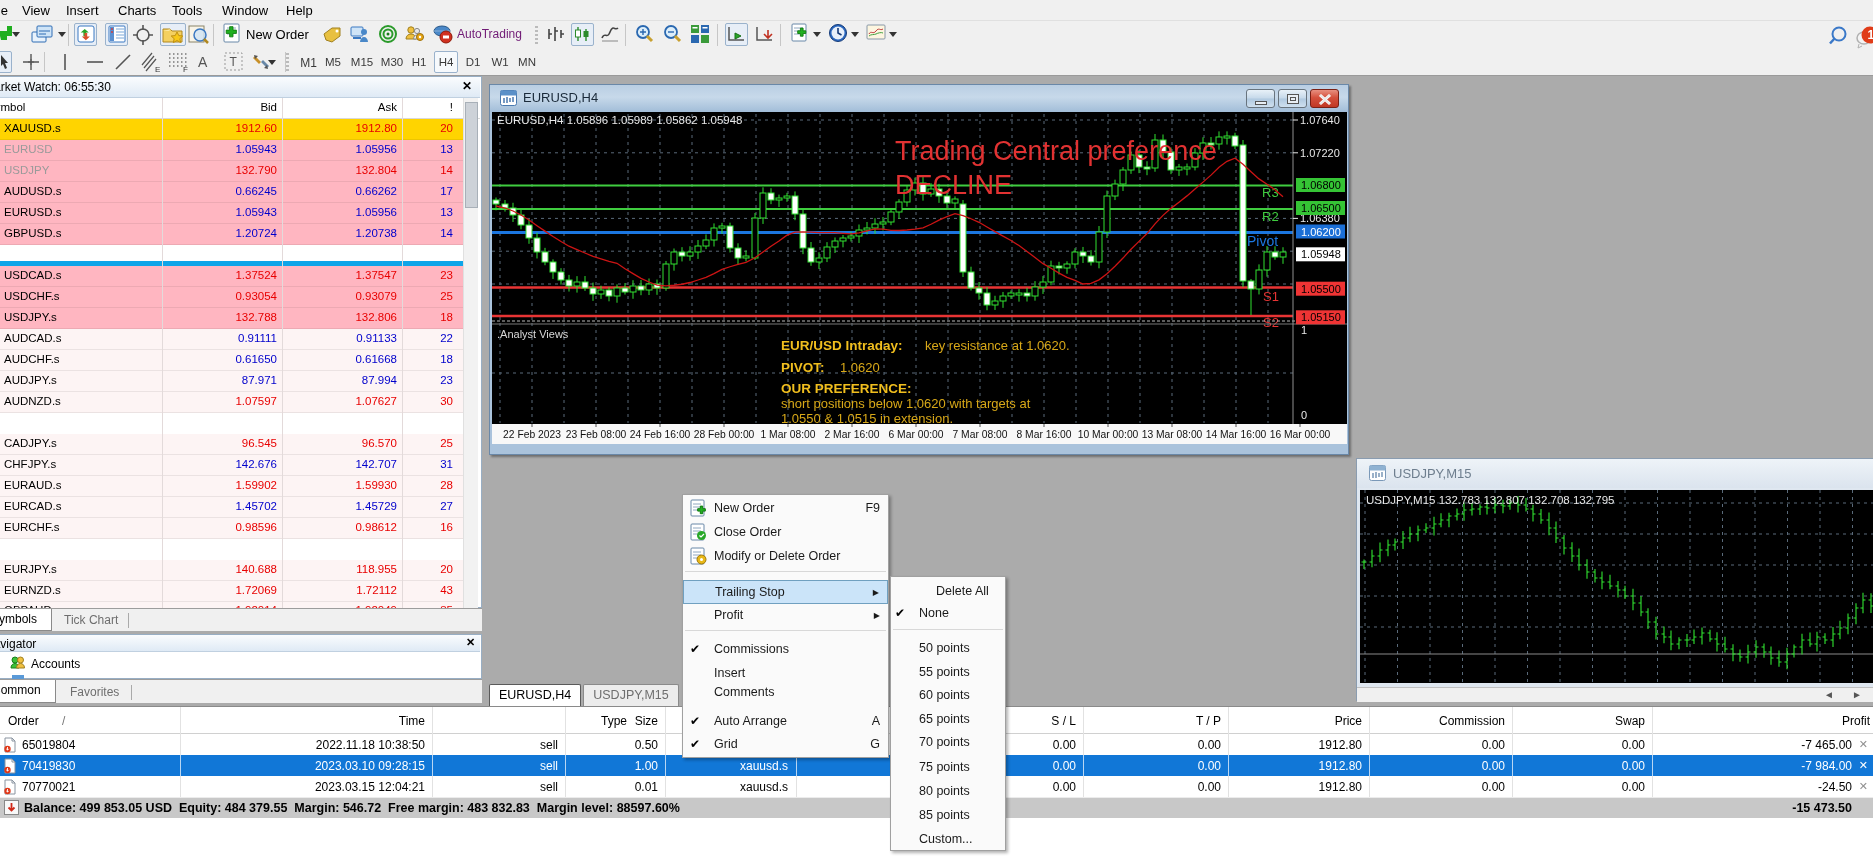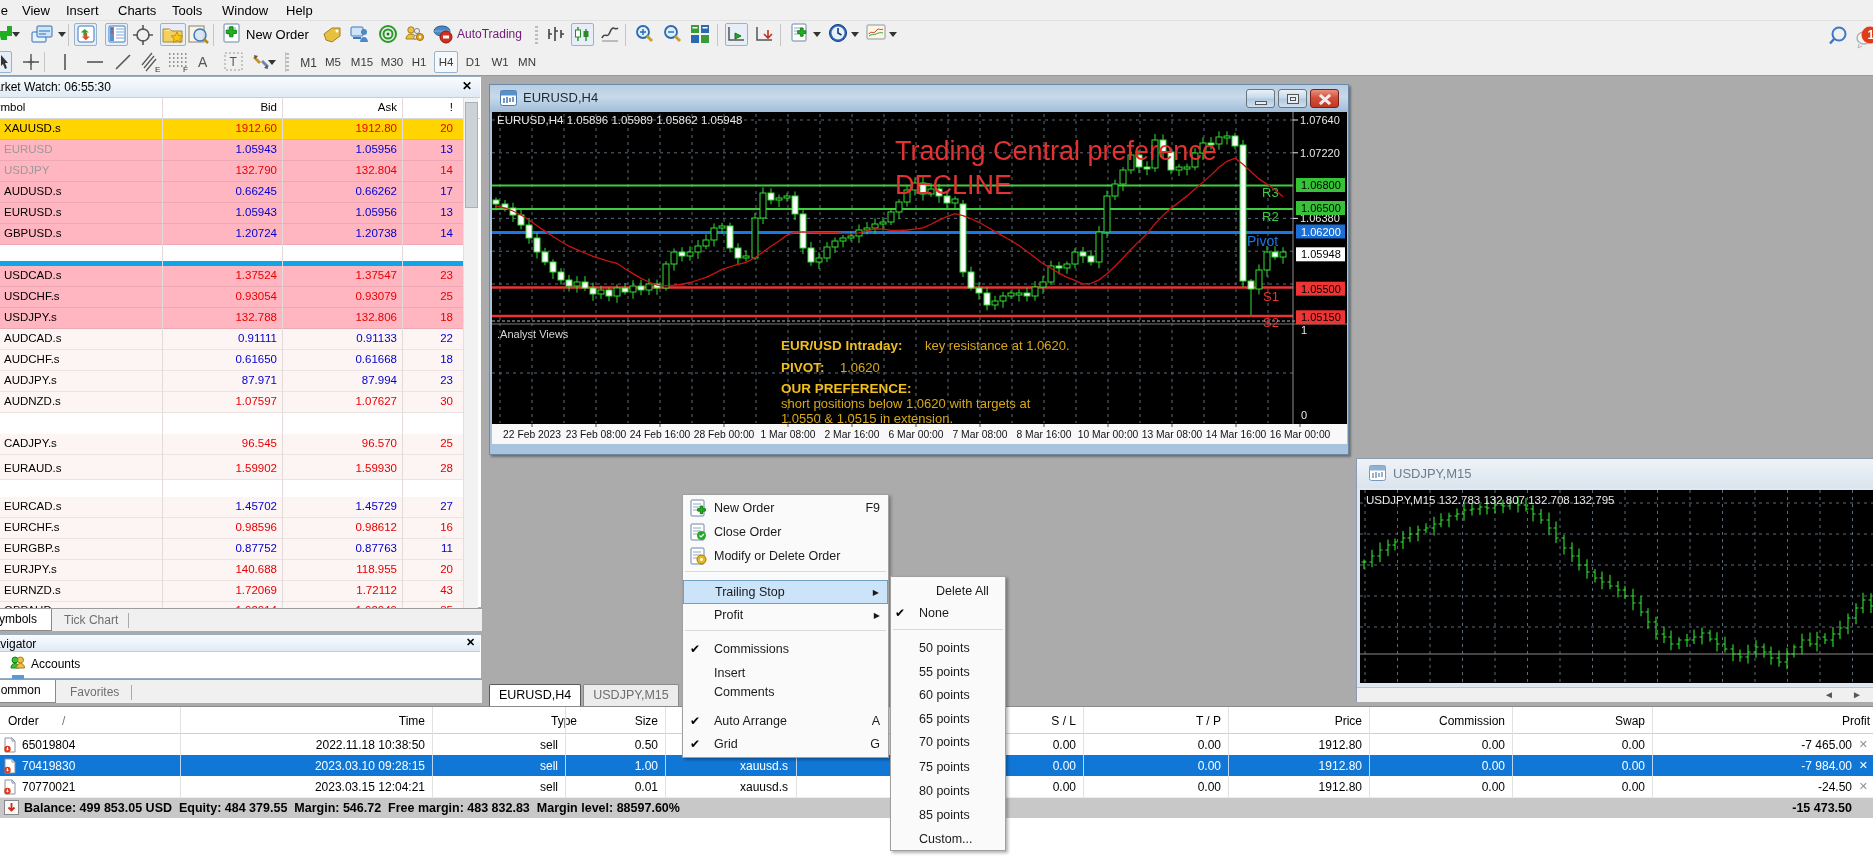--- a/index.html
+++ b/index.html
@@ -339,43 +339,37 @@
       <div class="mw-bid red" style="">96.545</div>
       <div class="mw-ask red" style="">96.570</div>
       <div class="mw-lim red" style="">25</div>
     </div>
 <div class="mw-row" style="top:378px;background:#fdf4f4;border-bottom:1px solid rgba(0,0,0,0.07);">
       <div class="mw-sym" style="color:#000;">CHFJPY.s</div>
       <div class="mw-bid blue" style="">142.676</div>
       <div class="mw-ask blue" style="">142.707</div>
       <div class="mw-lim blue" style="">31</div>
     </div>
-<div class="mw-row" style="top:382px;background:#fdf4f4;border-bottom:1px solid rgba(0,0,0,0.07);">
+<div class="mw-row" style="top:399px;background:#fdf4f4;border-bottom:1px solid rgba(0,0,0,0.07);">
       <div class="mw-sym" style="color:#000;">EURAUD.s</div>
       <div class="mw-bid red" style="">1.59902</div>
       <div class="mw-ask red" style="">1.59930</div>
       <div class="mw-lim red" style="">28</div>
     </div>
 <div class="mw-row" style="top:420px;background:#fdf4f4;border-bottom:1px solid rgba(0,0,0,0.07);padding-left:20px;">
       <div class="mw-sym" style="color:#000;">EURCAD.s</div>
       <div class="mw-bid blue" style="">1.45702</div>
       <div class="mw-ask blue" style="">1.45729</div>
       <div class="mw-lim blue" style="">27</div>
     </div>
 <div class="mw-row" style="top:441px;background:#fdf4f4;border-bottom:1px solid rgba(0,0,0,0.07);">
       <div class="mw-sym" style="color:#000;">EURCHF.s</div>
       <div class="mw-bid red" style="">0.98596</div>
       <div class="mw-ask red" style="">0.98612</div>
       <div class="mw-lim red" style="">16</div>
-    </div>
-<div class="mw-row" style="top:462px;background:#fdf4f4;border-bottom:1px solid rgba(0,0,0,0.07);">
-      <div class="mw-sym" style="color:#000;">EURGBP.s</div>
-      <div class="mw-bid blue" style="">0.87752</div>
-      <div class="mw-ask blue" style="">0.87763</div>
-      <div class="mw-lim blue" style="">11</div>
     </div>
 <div class="mw-row" style="top:483px;background:#fdf4f4;border-bottom:1px solid rgba(0,0,0,0.07);">
       <div class="mw-sym" style="color:#000;">EURJPY.s</div>
       <div class="mw-bid red" style="">140.688</div>
       <div class="mw-ask red" style="">118.955</div>
       <div class="mw-lim red" style="">20</div>
     </div>
 <div class="mw-row" style="top:504px;background:#fdf4f4;border-bottom:1px solid rgba(0,0,0,0.07);">
       <div class="mw-sym" style="color:#000;">EURNZD.s</div>
       <div class="mw-bid red" style="">1.72069</div>
@@ -422,21 +416,21 @@
     </div>
     <div class="tab-in" style="left:70px;top:5px;">Favorites</div>
     <div class="abs" style="left:131px;top:5px;width:1px;height:15px;background:#aaa;"></div>
   </div>
 <div class="abs" style="left:489px;top:684px;width:92px;height:22px;background:#fff;border:1px solid #5a5a5a;border-bottom:none;border-radius:2px 2px 0 0;text-align:center;font-size:12.5px;color:#000;z-index:5;"><span style="position:relative;top:3px;">EURUSD,H4</span></div>
 <div class="abs" style="left:583px;top:684px;width:96px;height:22px;background:#ececec;border:1px solid #8a8a8a;border-bottom:none;border-radius:2px 2px 0 0;text-align:center;font-size:12.5px;color:#6e6e6e;"><span style="position:relative;top:3px;">USDJPY,M15</span></div>
 <div class="abs" style="left:0;top:706px;width:1873px;height:156px;background:#fff;border-top:1px solid #8a8a8a;"></div>
 <div class="hdrtxt" style="left:8px;">Order</div>
 <div class="hdrtxt" style="left:62px;color:#777;">/</div>
 <div class="hdrtxt" style="right:1448px;">Time</div>
-<div class="hdrtxt" style="right:1296px;">Type</div>
+<div class="hdrtxt" style="right:1246px;">Type</div>
 <div class="hdrtxt" style="right:1215px;">Size</div>
 <div class="hdrtxt" style="right:797px;">S / L</div>
 <div class="hdrtxt" style="right:652px;">T / P</div>
 <div class="hdrtxt" style="right:511px;">Price</div>
 <div class="hdrtxt" style="right:368px;">Commission</div>
 <div class="hdrtxt" style="right:228px;">Swap</div>
 <div class="hdrtxt" style="right:3px;">Profit</div>
 <div class="abs" style="left:0;top:733px;width:1873px;height:1px;background:#d0d0d0;"></div>
 <div class="term-sep" style="left:180px;"></div>
 <div class="term-sep" style="left:432px;"></div>

